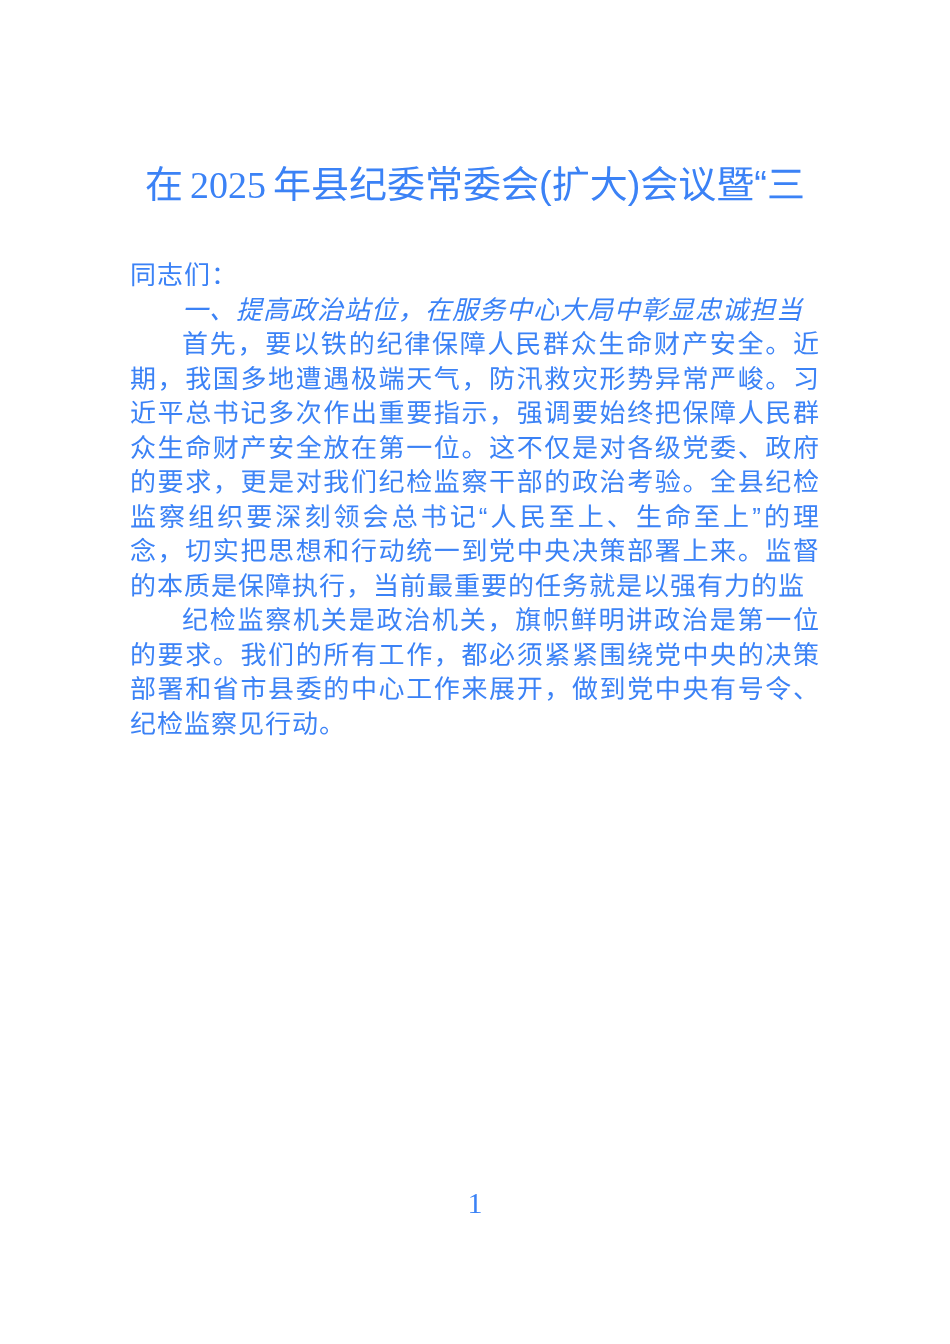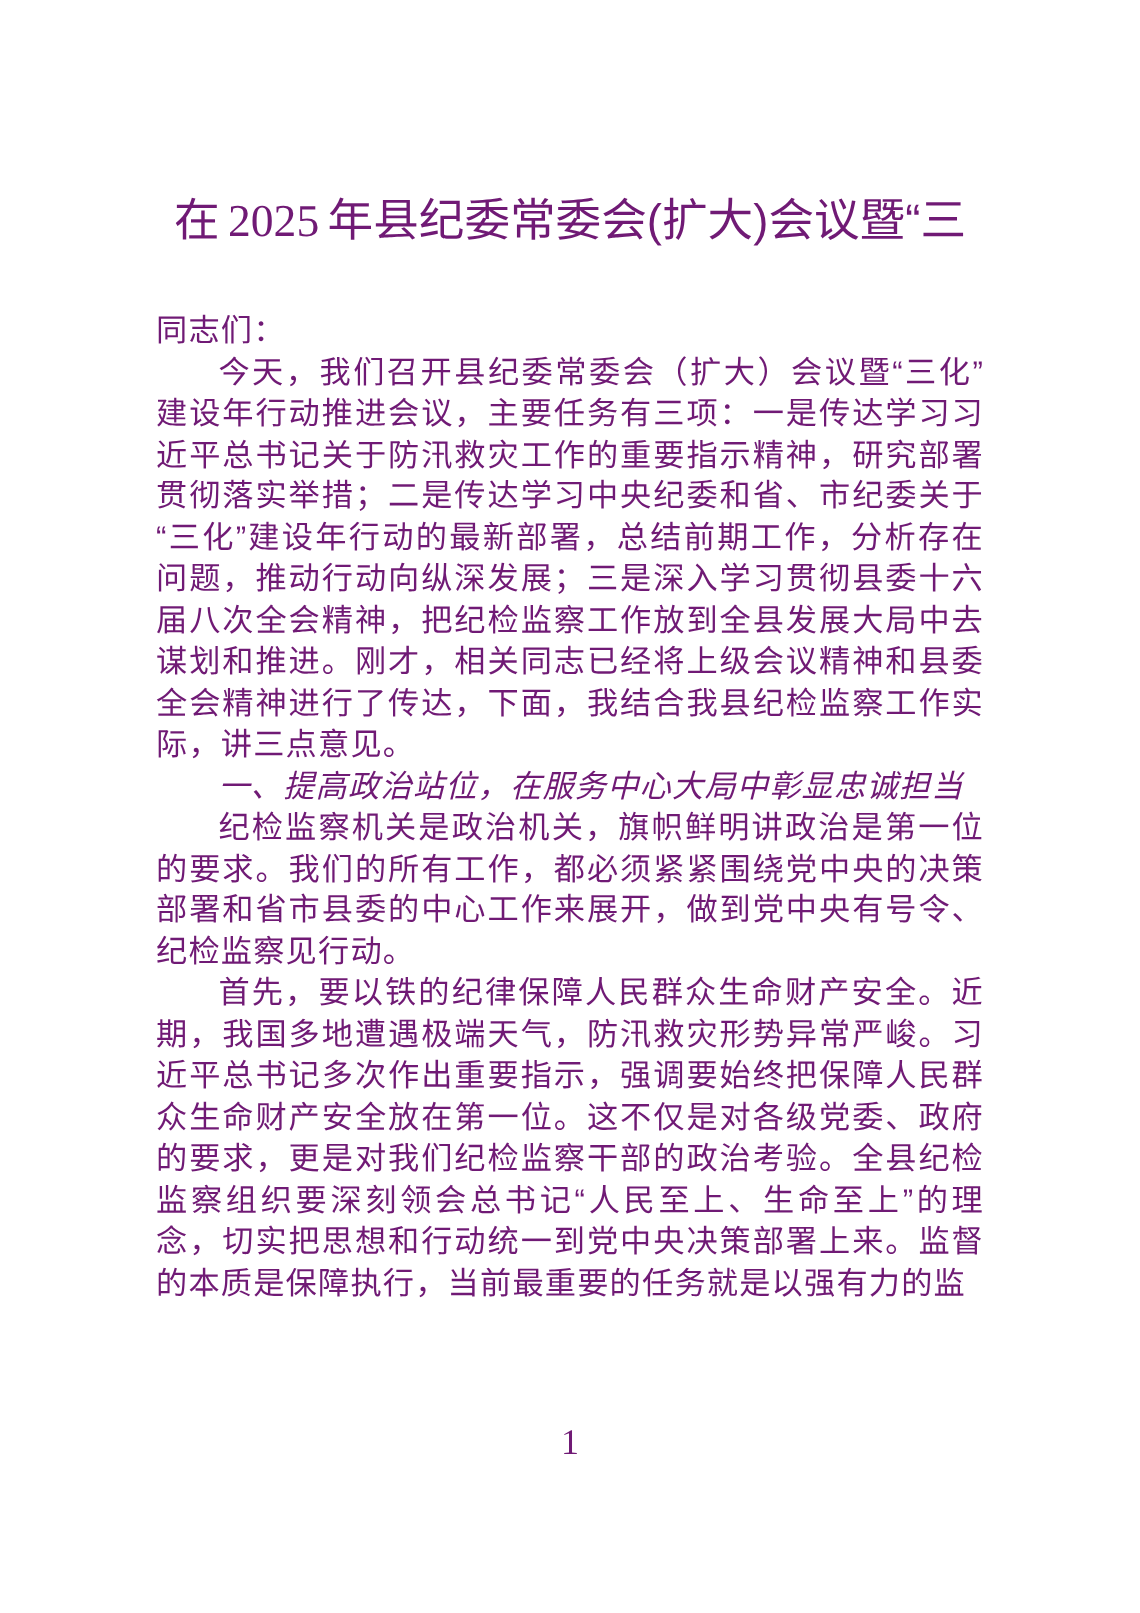--- a/index.html
+++ b/index.html
@@ -6,21 +6,21 @@
     margin: 0;
     padding: 0;
     background: #ffffff;
   }
   .page {
     position: relative;
     width: 805px;
     height: 1344px;
     margin: 0 auto;
     background: #ffffff;
-    color: #701a75;
+    color: #3b82f6;
     font-family: "Liberation Sans", sans-serif;
     overflow: hidden;
   }
   
   .doc-title {
     margin: 0 auto;
     padding-top: 150px;
     width: 760px;
     font-size: 38px;
     line-height: 70px;
@@ -76,21 +76,20 @@
 <body>
 
 <div class="page">
 
   <h1 class="doc-title">
     <span class="title-line"><span>在</span><span class="latin-serif title-year">2025</span><span>年县纪委常委会(扩大)会议暨“三</span></span>
   </h1>
 
   <div class="doc-body">
     <p class="salutation">同志们：</p>
-    <p class="para">今天，我们召开县纪委常委会（扩大）会议暨“三化”建设年行动推进会议，主要任务有三项：一是传达学习习近平总书记关于防汛救灾工作的重要指示精神，研究部署贯彻落实举措；二是传达学习中央纪委和省、市纪委关于“三化”建设年行动的最新部署，总结前期工作，分析存在问题，推动行动向纵深发展；三是深入学习贯彻县委十六届八次全会精神，把纪检监察工作放到全县发展大局中去谋划和推进。刚才，相关同志已经将上级会议精神和县委全会精神进行了传达，下面，我结合我县纪检监察工作实际，讲三点意见。</p>
     <p class="section-heading">一、提高政治站位，在服务中心大局中彰显忠诚担当</p>
+    <p class="para">首先，要以铁的纪律保障人民群众生命财产安全。近期，我国多地遭遇极端天气，防汛救灾形势异常严峻。习近平总书记多次作出重要指示，强调要始终把保障人民群众生命财产安全放在第一位。这不仅是对各级党委、政府的要求，更是对我们纪检监察干部的政治考验。全县纪检监察组织要深刻领会总书记“人民至上、生命至上”的理念，切实把思想和行动统一到党中央决策部署上来。监督的本质是保障执行，当前最重要的任务就是以强有力的监</p>
     <p class="para">纪检监察机关是政治机关，旗帜鲜明讲政治是第一位的要求。我们的所有工作，都必须紧紧围绕党中央的决策部署和省市县委的中心工作来展开，做到党中央有号令、纪检监察见行动。</p>
-    <p class="para">首先，要以铁的纪律保障人民群众生命财产安全。近期，我国多地遭遇极端天气，防汛救灾形势异常严峻。习近平总书记多次作出重要指示，强调要始终把保障人民群众生命财产安全放在第一位。这不仅是对各级党委、政府的要求，更是对我们纪检监察干部的政治考验。全县纪检监察组织要深刻领会总书记“人民至上、生命至上”的理念，切实把思想和行动统一到党中央决策部署上来。监督的本质是保障执行，当前最重要的任务就是以强有力的监</p>
   </div>
 
   <div class="page-footer latin-serif">1</div>
 
 </div>
 
 </body></html>

